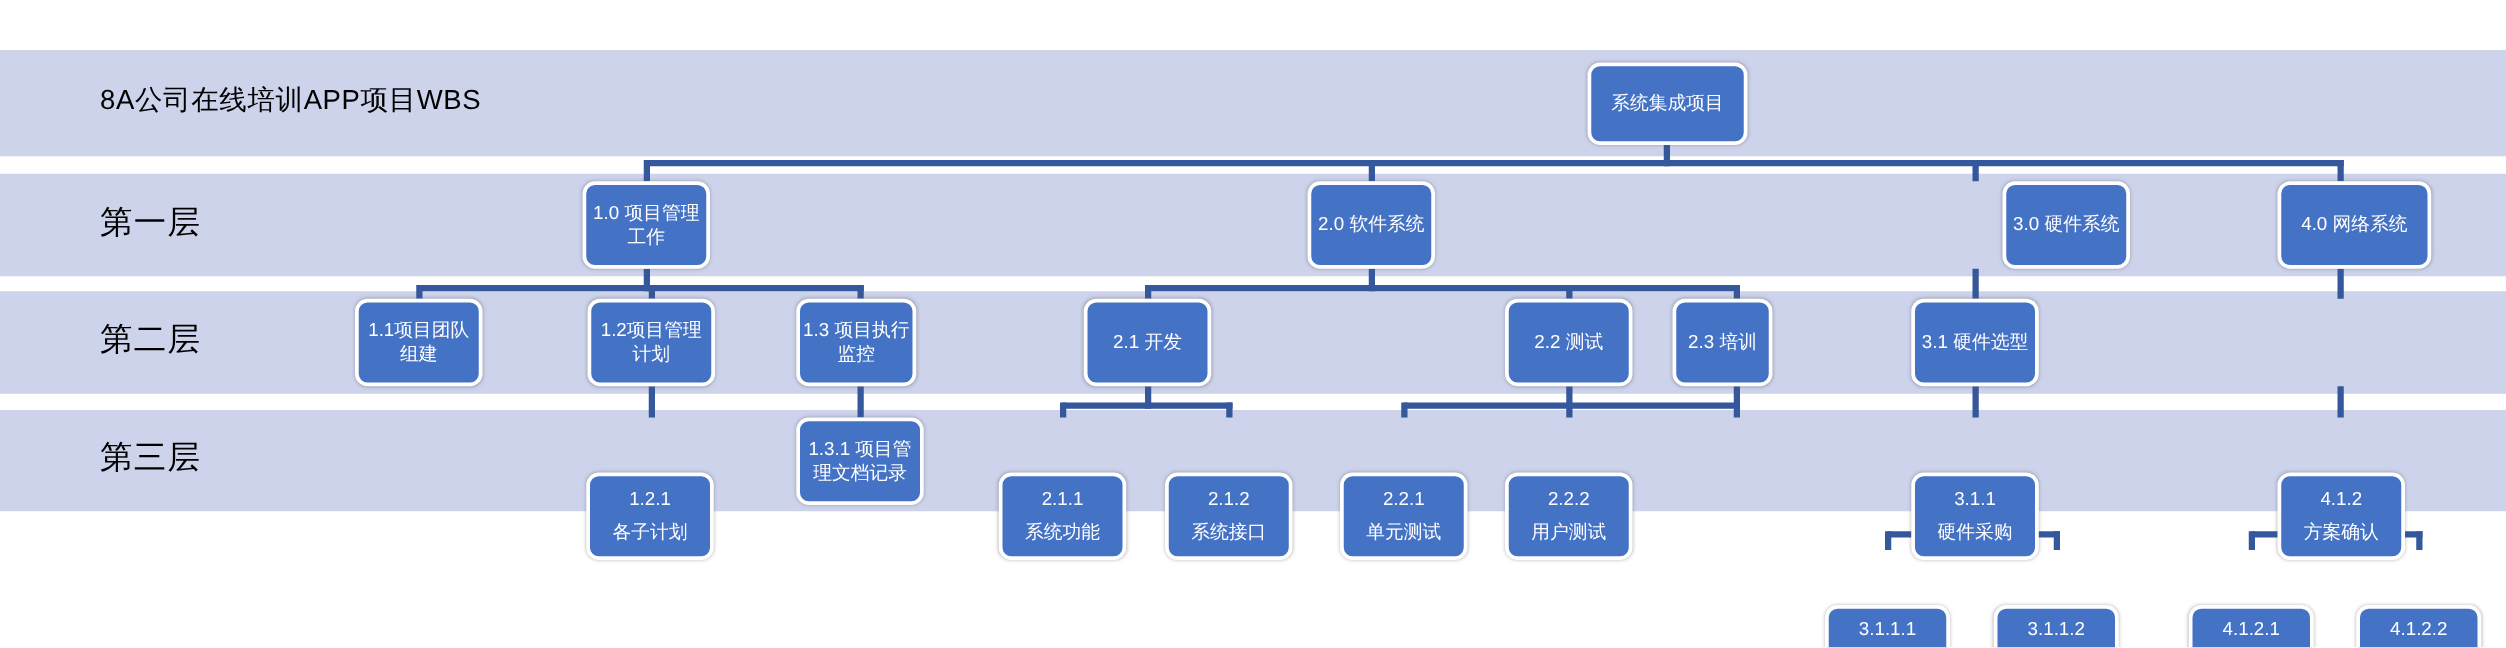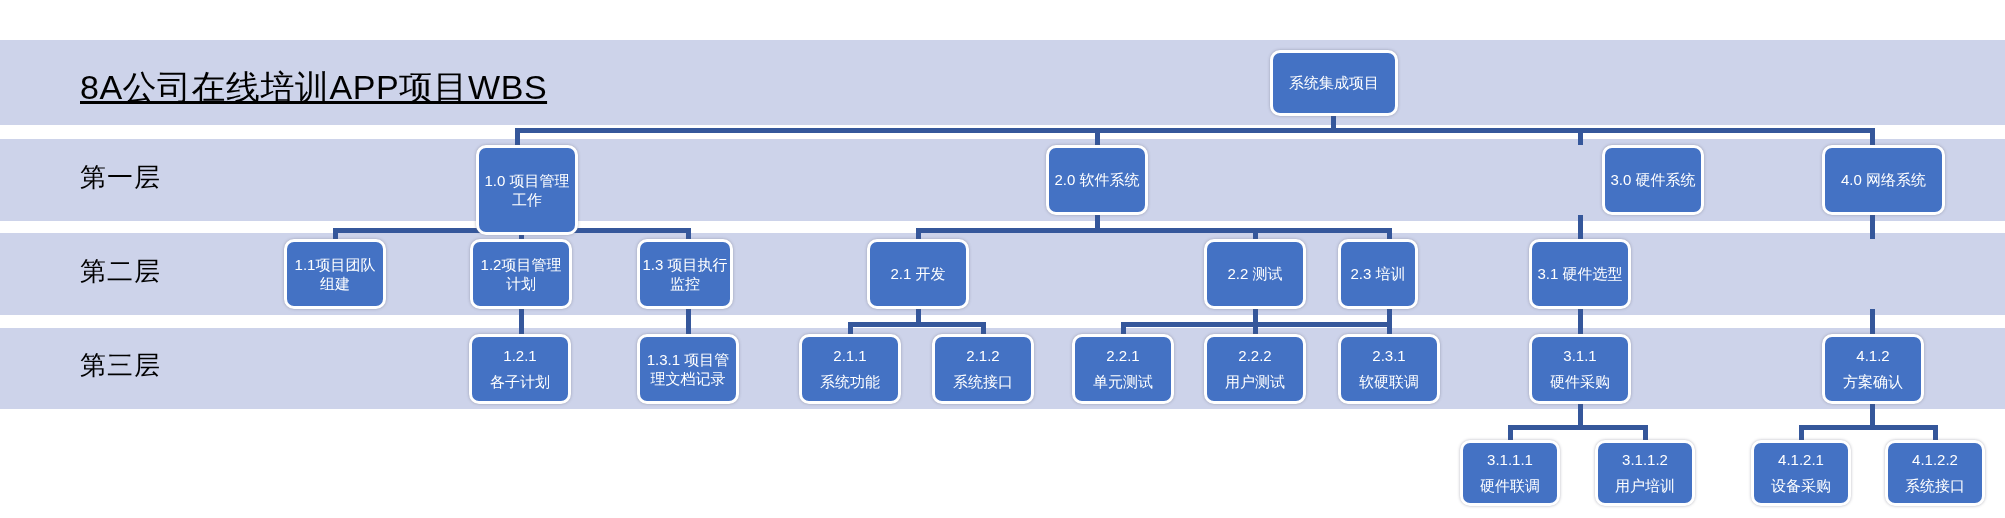--- a/index.html
+++ b/index.html
@@ -16,40 +16,40 @@
     z-index:0;
   }
   .rowlabel{
     position:absolute;left:80px;
     color:#000;
     font-size:26px;
     letter-spacing:1px;
     z-index:1;
     white-space:nowrap;
   }
-  .slide-title{font-size:34px;letter-spacing:0.5px;text-decoration:underline;}
+  .slide-title{font-size:22px;letter-spacing:0.5px;}
   .h,.v{position:absolute;background:#35579B;z-index:1;}
   .h{height:5px;}
   .v{width:5px;}
   .node{
     position:absolute;
     background:#4472C4;
     border:3px solid #ffffff;
     border-radius:10px;
     box-shadow:0 0 3px rgba(90,90,110,.45);
     color:#ffffff;
     font-size:15px;
     line-height:1.3;
     display:flex;align-items:center;justify-content:center;
     text-align:center;
     white-space:pre-line;
     box-sizing:border-box;
     z-index:2;
   }
-  .node.sp{line-height:1.75;}
+  .node.sp{line-height:1.75;margin-top:44px;}
 </style>
 </head>
 <body>
 
 <div class="stage">
 
   <div class="band" style="top:40px;height:85px"></div>
   <div class="band" style="top:139px;height:82px"></div>
   <div class="band" style="top:233px;height:82px"></div>
   <div class="band" style="top:328px;height:81px"></div>
@@ -102,21 +102,21 @@
   <i class="v" style="left:1508px;top:425px;height:15px"></i>
   <i class="v" style="left:1643px;top:425px;height:15px"></i>
 
   <i class="v" style="left:1870px;top:404px;height:26px"></i>
   <i class="h" style="left:1801px;top:425px;width:137px"></i>
   <i class="v" style="left:1799px;top:425px;height:15px"></i>
   <i class="v" style="left:1933px;top:425px;height:15px"></i>
 
   <div class="node" style="left:1270px;top:50px;width:128px;height:66px">系统集成项目</div>
 
-  <div class="node" style="left:476px;top:145px;width:102px;height:90px">1.0 项目管理
+  <div class="node" style="left:466px;top:145px;width:102px;height:70px">1.0 项目管理
 工作</div>
   <div class="node" style="left:1046px;top:145px;width:102px;height:70px">2.0 软件系统</div>
   <div class="node" style="left:1602px;top:145px;width:102px;height:70px">3.0 硬件系统</div>
   <div class="node" style="left:1822px;top:145px;width:123px;height:70px">4.0 网络系统</div>
 
   <div class="node" style="left:284px;top:239px;width:102px;height:70px">1.1项目团队
 组建</div>
   <div class="node" style="left:470px;top:239px;width:102px;height:70px">1.2项目管理
 计划</div>
   <div class="node" style="left:637px;top:239px;width:96px;height:70px">1.3 项目执行
@@ -131,22 +131,20 @@
   <div class="node" style="left:637px;top:334px;width:102px;height:70px">1.3.1 项目管
 理文档记录</div>
   <div class="node sp" style="left:799px;top:334px;width:102px;height:70px">2.1.1
 系统功能</div>
   <div class="node sp" style="left:932px;top:334px;width:102px;height:70px">2.1.2
 系统接口</div>
   <div class="node sp" style="left:1072px;top:334px;width:102px;height:70px">2.2.1
 单元测试</div>
   <div class="node sp" style="left:1204px;top:334px;width:102px;height:70px">2.2.2
 用户测试</div>
-  <div class="node sp" style="left:1338px;top:334px;width:102px;height:70px">2.3.1
-软硬联调</div>
   <div class="node sp" style="left:1529px;top:334px;width:102px;height:70px">3.1.1
 硬件采购</div>
   <div class="node sp" style="left:1822px;top:334px;width:102px;height:70px">4.1.2
 方案确认</div>
 
   <div class="node sp" style="left:1460px;top:440px;width:100px;height:66px">3.1.1.1
 硬件联调</div>
   <div class="node sp" style="left:1595px;top:440px;width:100px;height:66px">3.1.1.2
 用户培训</div>
   <div class="node sp" style="left:1751px;top:440px;width:100px;height:66px">4.1.2.1

